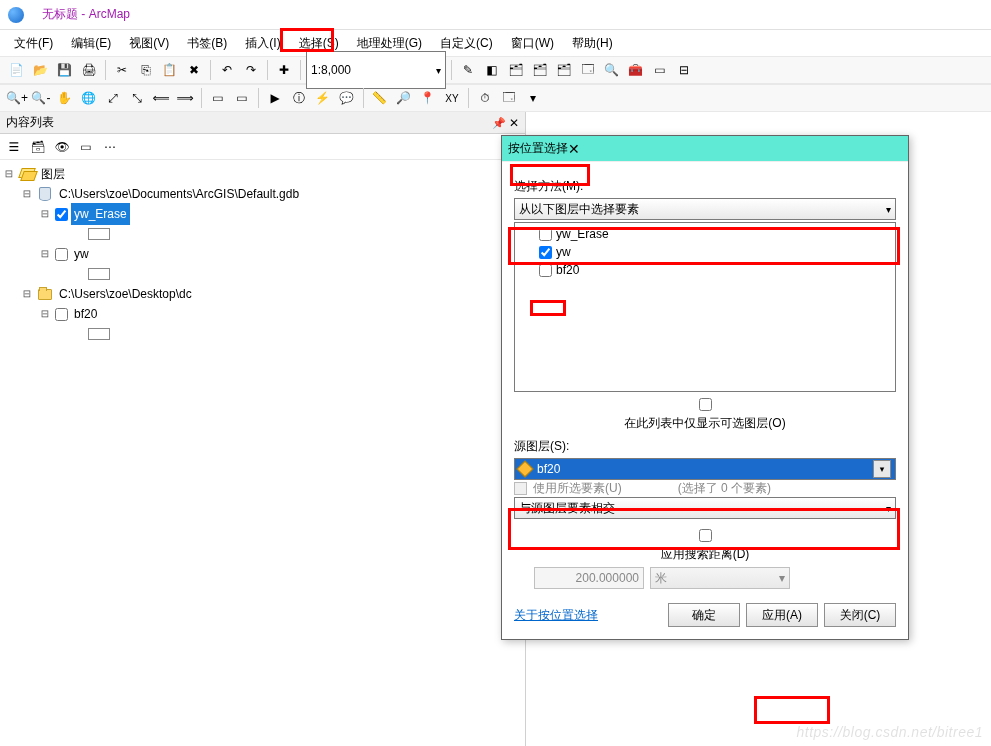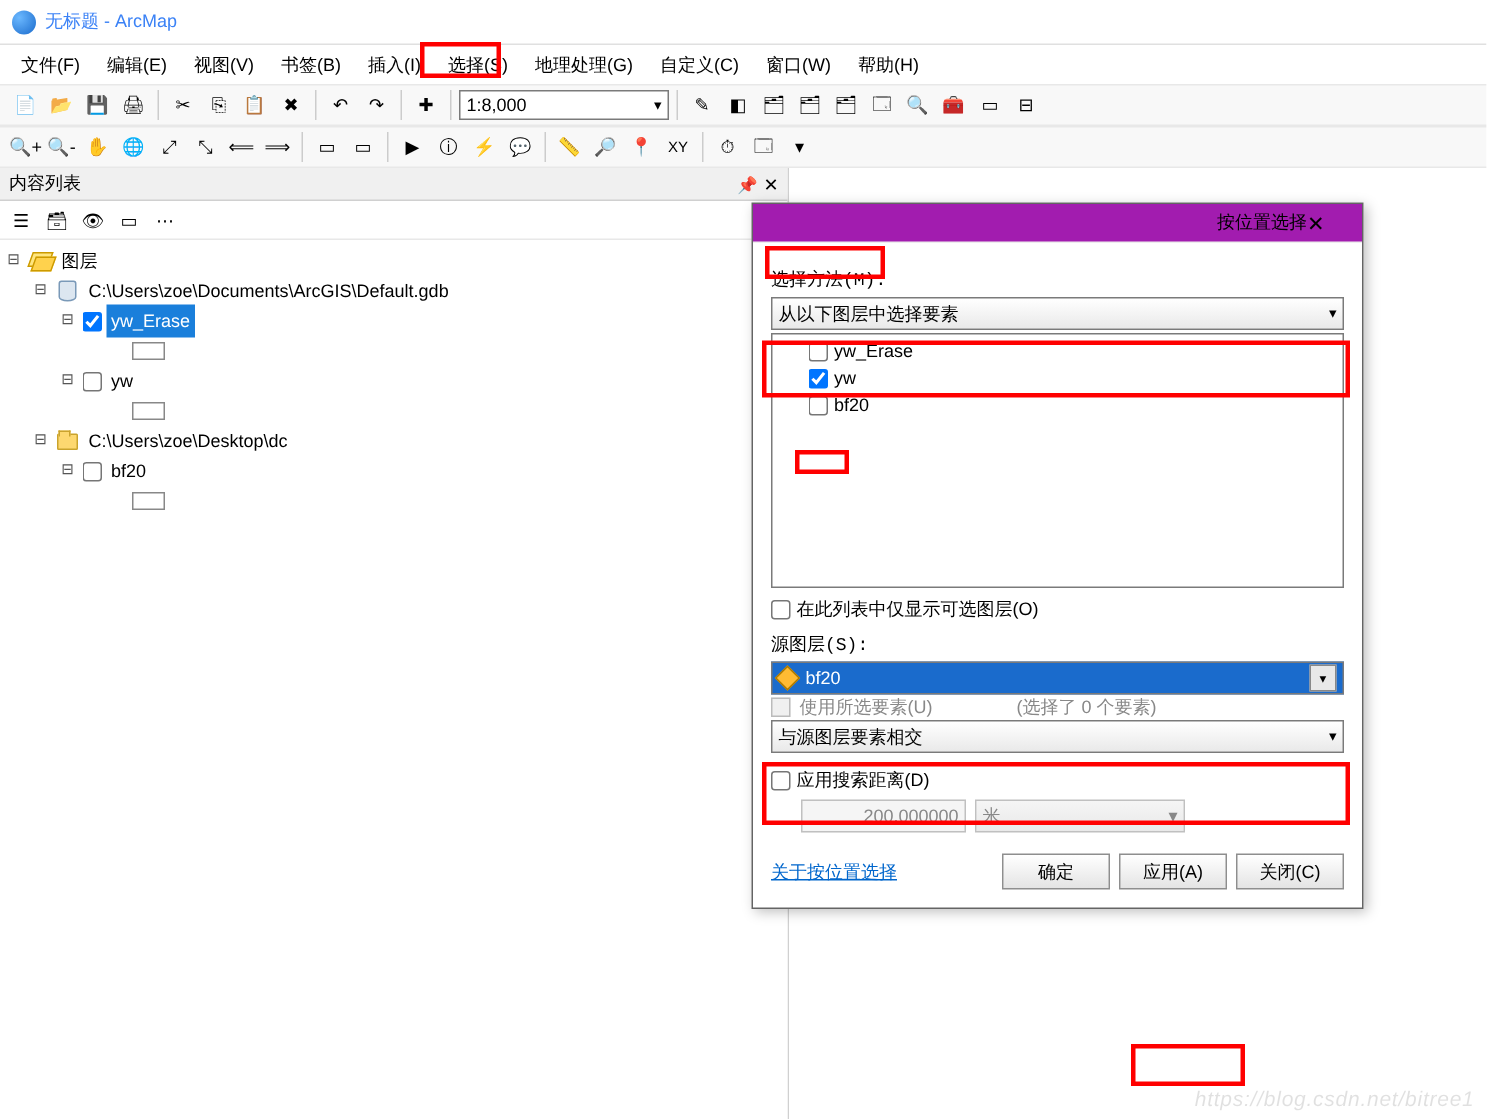--- a/index.html
+++ b/index.html
@@ -1,20 +1,20 @@
 <!DOCTYPE html>
 <html><head>
 <meta charset="utf-8">
 <style>
 * { box-sizing: border-box; margin: 0; padding: 0; font-family: "Microsoft YaHei", "SimSun", sans-serif; font-size: 12px; }
 body { background: #fff; width: 991px; height: 746px; position: relative; overflow: hidden; }
 
 .titlebar { height: 30px; background: #fff; display: flex; align-items: center; padding: 0 8px; border-bottom: 1px solid #e0e0e0; }
 .titlebar .globe-icon { width: 16px; height: 16px; background: radial-gradient(circle at 30% 30%, #6bb8ff, #1a6bcc); border-radius: 50%; margin-right: 6px; position: relative; }
-.titlebar .title { color: #3b82f6; }
+.titlebar .title { color: #a21caf; margin-left: 12px; }
 
 .menubar { height: 26px; display: flex; align-items: center; padding: 0 6px; gap: 2px; background: #fff; }
 .menubar .menu-item { padding: 3px 8px; cursor: default; }
 
 .toolbar { height: 28px; display: flex; align-items: center; padding: 0 6px; gap: 2px; background: #f8f8f8; border-top: 1px solid #e8e8e8; border-bottom: 1px solid #e8e8e8; }
 .toolbar .tb-btn { width: 22px; height: 22px; display: flex; align-items: center; justify-content: center; border-radius: 2px; }
 .toolbar .sep { width: 1px; height: 20px; background: #ccc; margin: 0 3px; }
 .toolbar .scale-sel { background: #fff; padding: 1px 4px; }
 
 .main-row { display: flex; height: calc(746px - 30px - 26px - 28px - 28px); }
@@ -29,30 +29,30 @@
 .tree-node .cb { margin: 0 3px; }
 .tree-node .node-icon { width: 16px; height: 16px; margin: 0 3px; display: inline-flex; align-items: center; justify-content: center; }
 .tree-node .label { padding: 1px 3px; }
 .tree-node .label.sel { background: #1a7fdb; color: #fff; }
 .tree-child { margin-left: 18px; }
 .layer-swatch { width: 22px; height: 12px; border: 1px solid #888; background: #fff; }
 
 .map-canvas { flex: 1; background: #fff; position: relative; }
 
 .dialog { position: absolute; left: 501px; top: 135px; width: 408px; background: #fff; border: 1px solid #646464; box-shadow: 2px 2px 8px rgba(0,0,0,.25); }
-.dlg-title { height: 26px; display: flex; align-items: center; padding: 0 25px; justify-content: flex-end; background: #a21caf; border-bottom: 1px solid #eee; }
+.dlg-title { height: 26px; display: flex; align-items: center; padding: 0 6px; justify-content: flex-start; background: #5eead4; border-bottom: 1px solid #eee; }
 .dlg-body { padding: 10px 12px 12px 12px; }
 .dlg-body .desc { margin-bottom: 10px; line-height: 1.4; }
-.dlg-body label.section-lbl { display: block; margin: 6px 0 3px 0; font-family: Liberation Mono, monospace; }
+.dlg-body label.section-lbl { display: block; margin: 6px 0 3px 0; }
 .dlg-select { width: 100%; height: 22px; border: 1px solid #7a7a7a; background: linear-gradient(#fff,#e9e9e9); font-size: 12px; display: flex; align-items: center; padding: 0 4px; justify-content: space-between; }
 .dlg-select .arrow { font-size: 10px; }
 .layer-list { border: 1px solid #7a7a7a; height: 170px; margin-top: 2px; padding: 2px 4px; overflow: auto; background: #fff; }
 .layer-list .ll-row { display: flex; align-items: center; height: 18px; gap: 4px; }
 .layer-list .ll-row input { margin-left: 20px; }
-.chk-line { display: flex; align-items: center; gap: 4px; margin-top: 6px; }
+.chk-line { display: flex; align-items: center; gap: 4px; margin-top: 6px; flex-direction: column; }
 .source-sel { width: 100%; height: 22px; border: 1px solid #7a7a7a; background: #1a6bcc; color: #fff; display: flex; align-items: center; padding: 0 4px; justify-content: space-between; margin-top: 2px; }
 .source-sel .diamond { width: 12px; height: 12px; background: #ffbb33; transform: rotate(45deg); margin-right: 6px; border: 1px solid #aa7700; }
 .source-sel .arrow-box { background: #e8e8e8; color: #000; width: 18px; height: 18px; display: flex; align-items: center; justify-content: center; border: 1px solid #888; font-size: 9px; }
 .disabled-row { display: flex; align-items: center; gap: 6px; margin-top: 0; color: #888; }
 .disabled-row .cb-dis { width: 13px; height: 13px; border: 1px solid #bbb; background: #f0f0f0; }
 .dist-row { display: flex; gap: 6px; margin-top: 4px; margin-left: 20px; }
 .dist-row input { width: 110px; height: 22px; border: 1px solid #c0c0c0; background: #f5f5f5; color: #888; padding: 0 4px; text-align: right; }
 .dist-row .unit-sel { width: 140px; height: 22px; border: 1px solid #c0c0c0; background: linear-gradient(#f5f5f5,#e9e9e9); color: #888; display: flex; align-items: center; padding: 0 4px; justify-content: space-between; }
 .dlg-foot { display: flex; justify-content: space-between; align-items: center; margin-top: 14px; gap: 13px; }
 .dlg-foot .link { color: #0066cc; text-decoration: underline; cursor: pointer; }
@@ -109,21 +109,21 @@
   <div class="tb-btn">✂</div>
   <div class="tb-btn">⎘</div>
   <div class="tb-btn">📋</div>
   <div class="tb-btn">✖</div>
   <div class="sep"></div>
   <div class="tb-btn">↶</div>
   <div class="tb-btn">↷</div>
   <div class="sep"></div>
   <div class="tb-btn">✚</div>
   <div class="sep"></div>
-  <div class="dlg-select scale-sel" style="width:140px;height:20px">
+  <div class="dlg-select scale-sel" style="width:140px;height:38px">
     <span>1:8,000</span>
       <span class="arrow">▾</span>
   </div>
   <div class="sep"></div>
   <div class="tb-btn">✎</div>
   <div class="tb-btn">◧</div>
   <div class="tb-btn">🗂</div>
   <div class="tb-btn">🗂</div>
   <div class="tb-btn">🗂</div>
   <div class="tb-btn">🗔</div>

